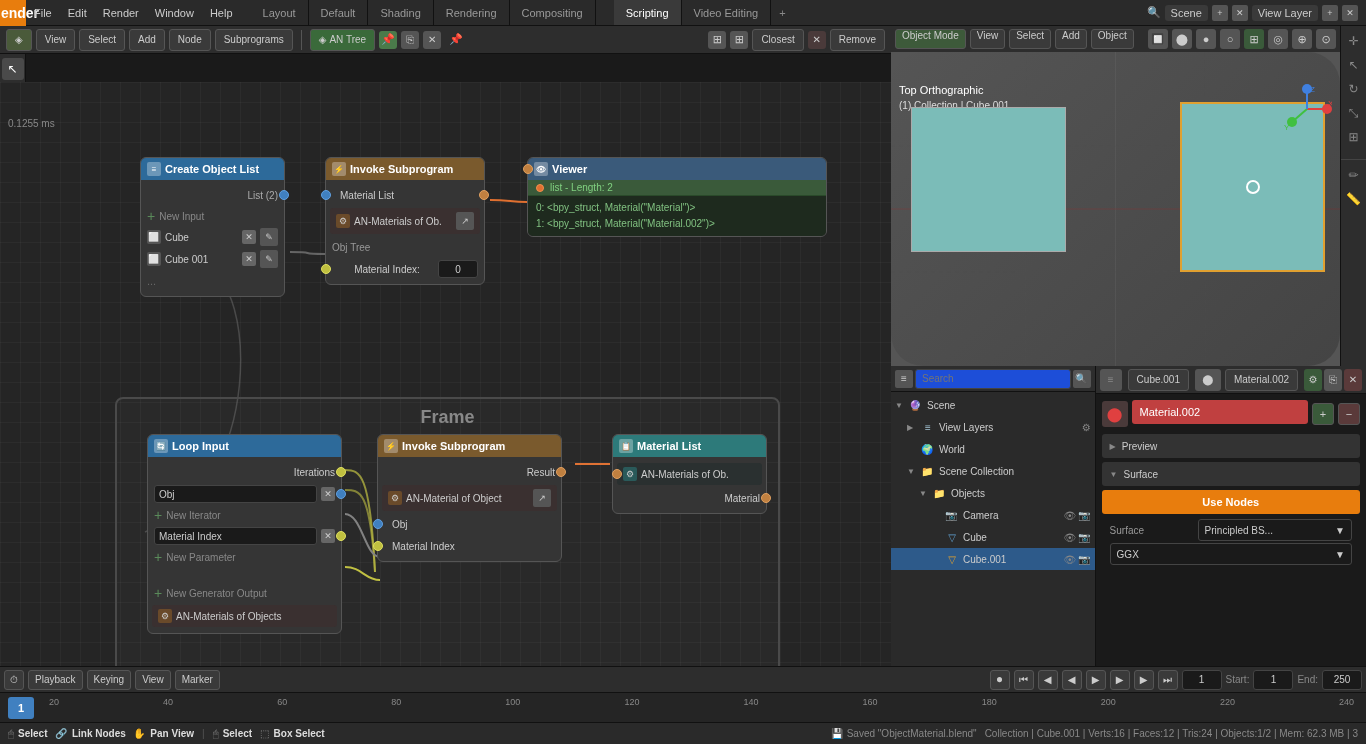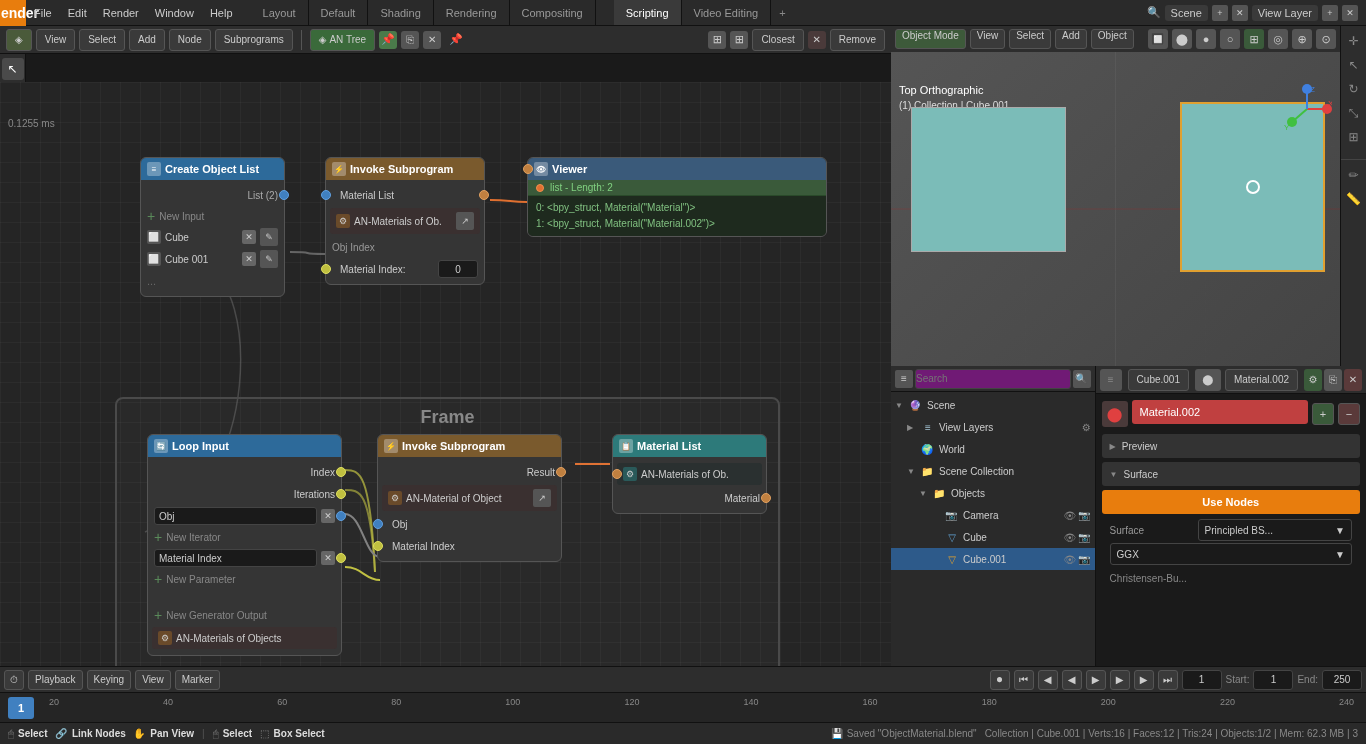--- a/index.html
+++ b/index.html
@@ -332,20 +332,21 @@
       cursor: pointer;
     }
     .viewport-3d-canvas {
       position: absolute;
       top: 26px;
       left: 0;
       right: 0;
       bottom: 0;
       background: linear-gradient(135deg, #555 0%, #444 100%);
       overflow: hidden;
+      border-radius: 32px;
     }
     .viewport-label {
       position: absolute;
       top: 32px;
       left: 8px;
       color: #fff;
       font-size: 11px;
     }
     .viewport-collection {
       position: absolute;
@@ -422,25 +423,25 @@
       background: #2d2d2d;
       display: flex;
       align-items: center;
       padding: 0 4px;
       gap: 2px;
       border-bottom: 1px solid #111;
     }
     .outliner-search {
       flex: 1;
       height: 20px;
-      background: #701a75;
+      background: #1d4ed8;
       border: 1px solid #444;
       border-radius: 3px;
       color: #ccc;
-      padding: 0 0;
+      padding: 0 6px;
       font-size: 10px;
     }
     .outliner-content {
       flex: 1;
       padding: 2px 0;
       overflow-y: auto;
     }
     .outliner-item {
       height: 22px;
       display: flex;
@@ -846,25 +847,25 @@
                 <div class="node-socket socket-left socket-blue"></div>
                 <span style="font-size:10px;margin-left:8px;">Material List</span>
                 <div class="node-socket socket-right socket-orange"></div>
               </div>
               <div class="node-row" style="padding:4px 6px;background:#3a3030;border-radius:3px;margin:2px 4px;height:auto;">
                 <div style="width:14px;height:14px;background:#6a4a2a;border-radius:2px;font-size:9px;display:flex;align-items:center;justify-content:center;">⚙</div>
                 <span style="font-size:10px;flex:1;">AN-Materials of Ob.</span>
                 <div class="node-icon-btn">↗</div>
               </div>
               <div class="node-row">
-                <span style="font-size:10px;color:#999;">Obj Index</span>
+                <span style="font-size:10px;color:#999;">Obj Tree</span>
               </div>
               <div class="node-row">
                 <div class="node-socket socket-left socket-yellow"></div>
-                <span style="font-size:10px;margin-left:8px;flex:1;">Material Index:</span>
+                <span style="font-size:10px;margin-left:8px;flex:1;text-align:center;">Material Index:</span>
                 <input class="node-input-value" type="text" value="0" style="">
               </div>
             </div>
           </div>
 
           <div class="node viewer-node" style="left:527px;top:75px;width:300px;">
             <div class="node-header" style="background:#3a5a7a;">
               <div class="node-header-icon">👁</div>
               <span>Viewer</span>
             </div>
@@ -881,24 +882,20 @@
 
           <div class="frame-node" style="left:115px;top:315px;width:665px;height:300px;">
             <div class="frame-label">Frame</div>
 
             <div class="node" style="left:30px;top:35px;width:195px;">
               <div class="node-header node-header-blue">
                 <div class="node-header-icon">🔄</div>
                 <span>Loop Input</span>
               </div>
               <div class="node-body">
-                <div class="node-row" style="justify-content:flex-end;">
-                  <span style="font-size:10px;">Index</span>
-                  <div class="node-socket socket-right socket-yellow"></div>
-                </div>
                 <div class="node-row" style="justify-content:flex-end;">
                   <span style="font-size:10px;">Iterations</span>
                   <div class="node-socket socket-right socket-yellow"></div>
                 </div>
                 <div class="node-row">
                   <input class="node-input-field" type="text" value="Obj" style="">
                   <div class="node-x-btn">✕</div>
                   <div class="node-socket socket-right socket-blue"></div>
                 </div>
                 <div class="node-add-row">
@@ -1174,23 +1171,20 @@
               </div>
             </div>
 
             <div class="prop-row">
               <div class="dropdown-field" style="flex:1;">
                 <span>GGX</span>
                 <span>▼</span>
               </div>
             </div>
 
-            <div class="prop-row">
-              <span style="font-size:10px;color:#888;">Christensen-Bu...</span>
-            </div>
 
           </div>
         </div>
 
       </div>
     </div>
   </div>
 
   <div class="timeline-area">
     <div class="timeline-toolbar">

